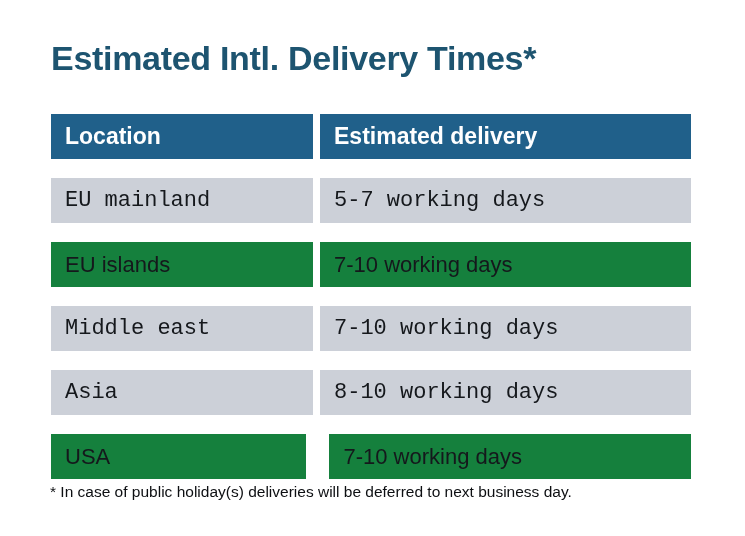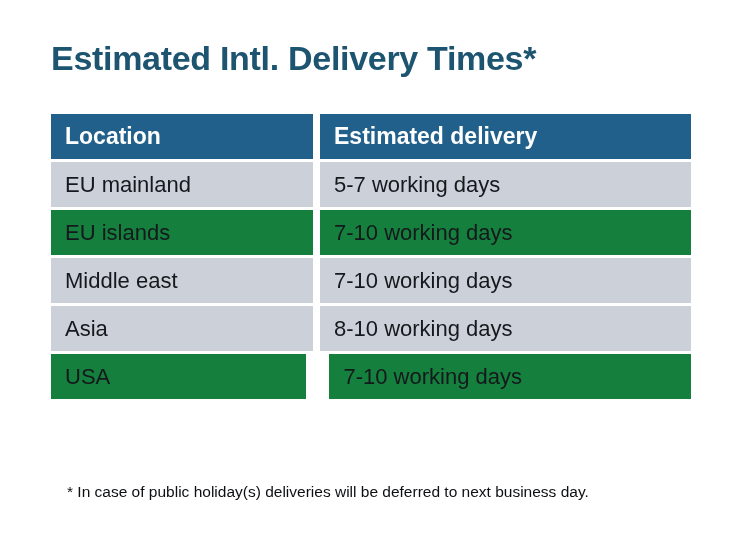--- a/index.html
+++ b/index.html
@@ -44,21 +44,21 @@
     left: 51px;
     top: 114px;
     width: 640px;
     border-collapse: separate;
     border-spacing: 0;
   }
 
   .trow {
     display: flex;
     width: 640px;
-    margin-bottom: 3px;
+    margin-bottom: 19px;
   }
   .trow:last-child { margin-bottom: 0; gap: 16px; }
 
   .cell {
     height: 45px;
     line-height: 45px;
     box-sizing: border-box;
     padding-left: 14px;
     font-size: 22px;
     color: #15181c;
@@ -76,27 +76,27 @@
 
   
   .header-row .cell {
     background: #20608a;
     color: #ffffff;
     font-weight: 700;
     font-size: 23px;
   }
 
   
-  .row-dark .cell  { background: #ccd0d8; }
+  .row-dark .cell  { background: #ccd0d8; font-family: Liberation Mono, monospace; }
   .row-light .cell { background: #15803d; }
 
   
   #footnote {
     position: absolute;
-    left: 67px;
+    left: 50px;
     top: 482px;
     width: 660px;
     font-size: 15.5px;
     color: #0d0f12;
     line-height: 20px;
     white-space: nowrap;
   }
 </style>
 </head>
 <body>

